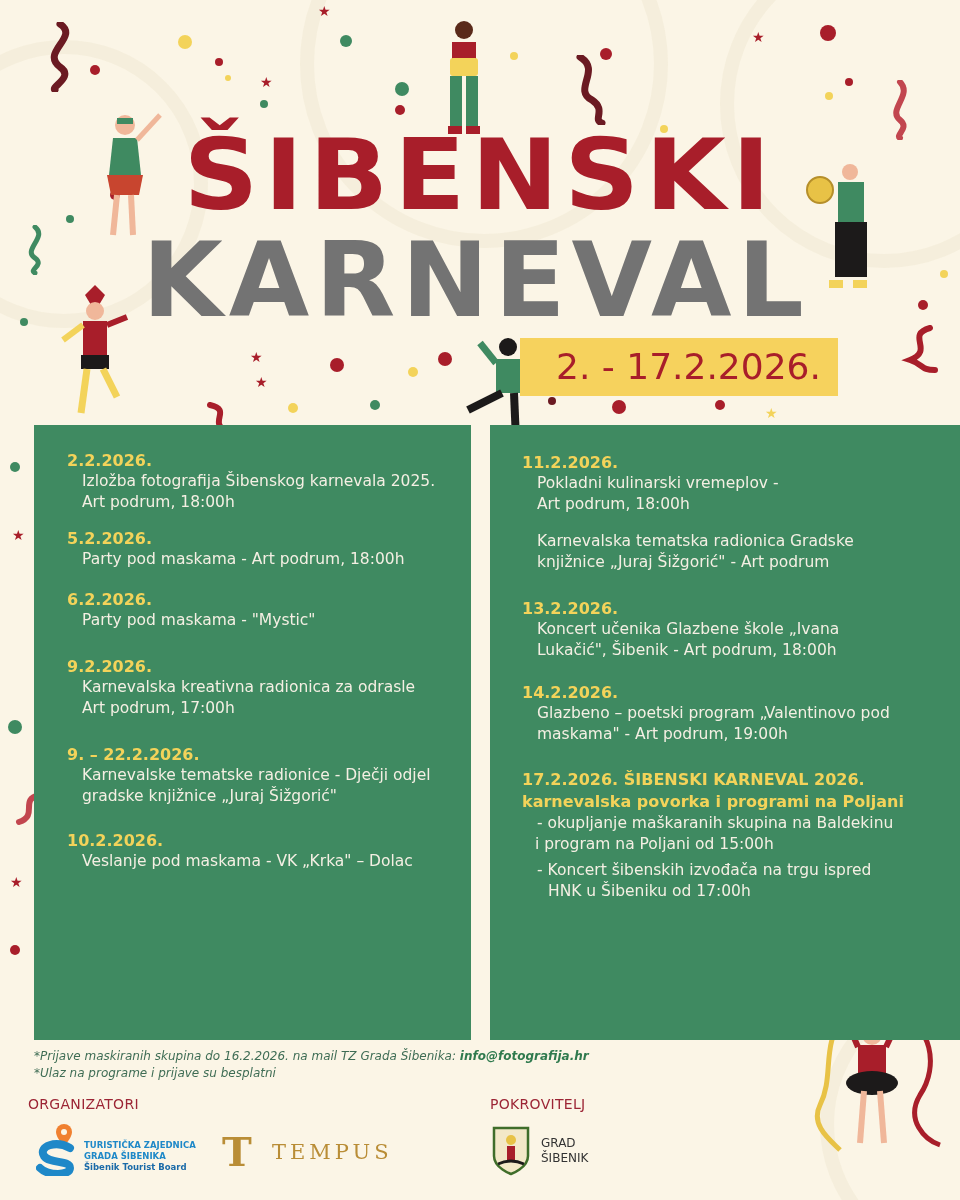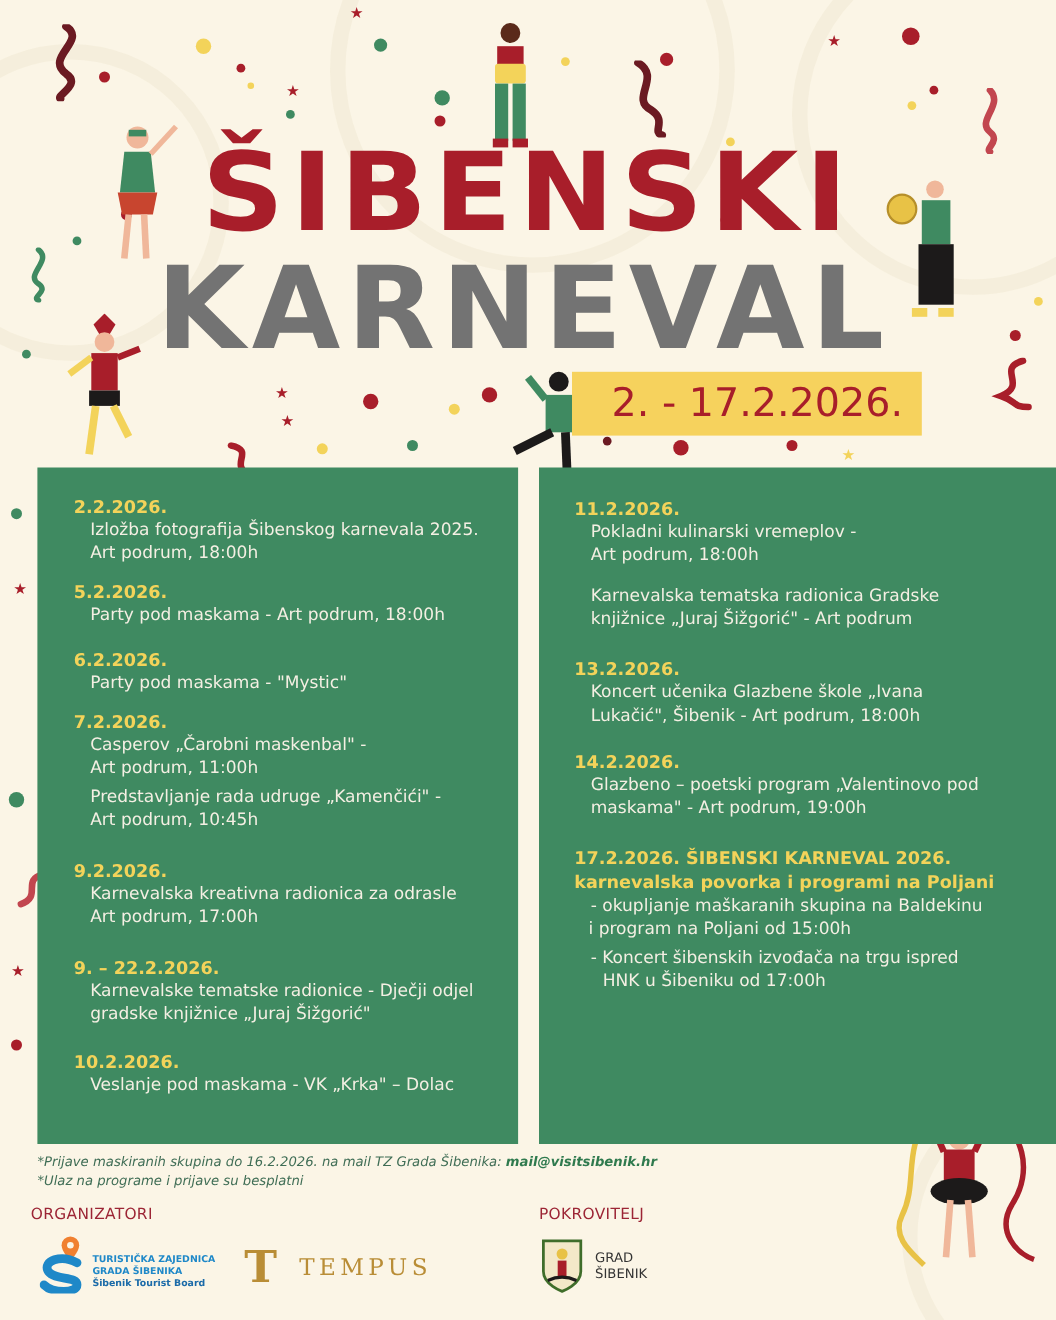--- a/index.html
+++ b/index.html
@@ -210,28 +210,20 @@
     <div class="ev-line">Art podrum, 18:00h</div>
   </div>
   <div class="ev" style="margin-top:7px">
     <div class="ev-date">5.2.2026.</div>
     <div class="ev-line">Party pod maskama - Art podrum, 18:00h</div>
   </div>
   <div class="ev" style="margin-top:20px">
     <div class="ev-date">6.2.2026.</div>
     <div class="ev-line">Party pod maskama - "Mystic"</div>
   </div>
-  <div class="ev">
-    <div class="ev-date">7.2.2026.</div>
-    <div class="ev-line">Casperov „Čarobni maskenbal" -</div>
-    <div class="ev-line">Art podrum, 11:00h</div>
-    <div class="ev-gap"></div>
-    <div class="ev-line">Predstavljanje rada udruge „Kamenčići" -</div>
-    <div class="ev-line">Art podrum, 10:45h</div>
-  </div>
   <div class="ev" style="margin-top:26px">
     <div class="ev-date">9.2.2026.</div>
     <div class="ev-line">Karnevalska kreativna radionica za odrasle</div>
     <div class="ev-line">Art podrum, 17:00h</div>
   </div>
   <div class="ev" style="margin-top:26px">
     <div class="ev-date">9. – 22.2.2026.</div>
     <div class="ev-line">Karnevalske tematske radionice - Dječji odjel</div>
     <div class="ev-line">gradske knjižnice „Juraj Šižgorić"</div>
   </div>
@@ -266,21 +258,21 @@
     <div class="big-date">karnevalska povorka i programi na Poljani</div>
     <div class="ev-line">- okupljanje maškaranih skupina na Baldekinu</div>
     <div class="ev-line" style="padding-left:13px">i program na Poljani od 15:00h</div>
     <div class="ev-gap"></div>
     <div class="ev-line">- Koncert šibenskih izvođača na trgu ispred</div>
     <div class="ev-line" style="padding-left:26px">HNK u Šibeniku od 17:00h</div>
   </div>
 </div>
 
 <div class="notes">
-  <div><span>*Prijave maskiranih skupina do 16.2.2026. na mail TZ Grada Šibenika: </span><b>mail@visitsibenik.hr</b></div>
+  <div><span>*Prijave maskiranih skupina do 16.2.2026. na mail TZ Grada Šibenika: </span><b>info@fotografija.hr</b></div>
   <div>*Ulaz na programe i prijave su besplatni</div>
 </div>
 
 <div class="sec-label" style="left:28px;top:1096px">ORGANIZATORI</div>
 <div class="sec-label" style="left:490px;top:1096px">POKROVITELJ</div>
 
 <svg class="tz-logo" viewBox="0 0 44 54">
   <path d="M28 2 a8 8 0 0 1 8 8 c0 6 -8 14 -8 14 s-8 -8 -8 -14 a8 8 0 0 1 8 -8z" fill="#f08030"></path>
   <circle cx="28" cy="10" r="3" fill="#fbf5e6"></circle>
   <path d="M34 26 C20 18 2 24 8 34 C14 42 34 38 34 46 C34 54 12 54 4 46" stroke="#1e88c8" stroke-width="8" fill="none" stroke-linecap="round"></path>

